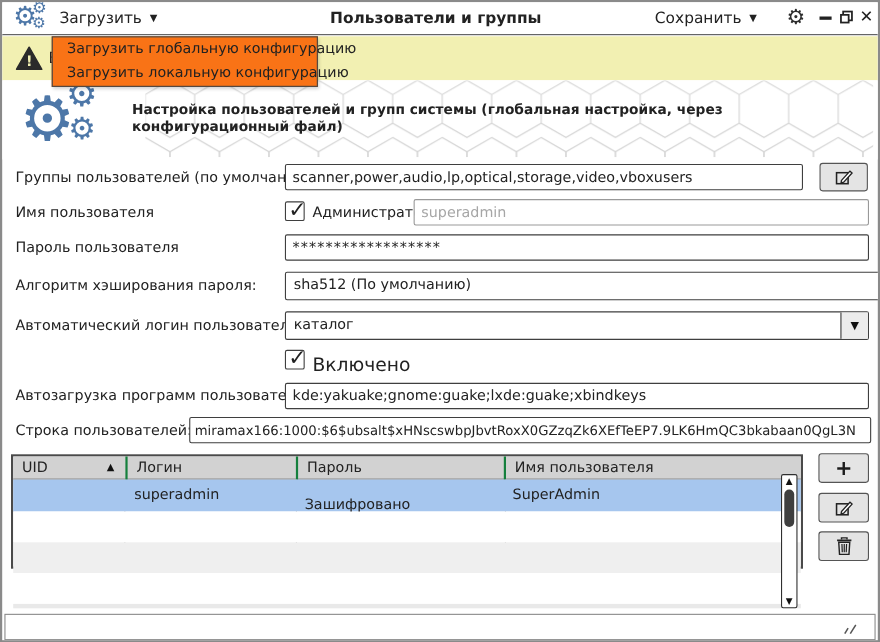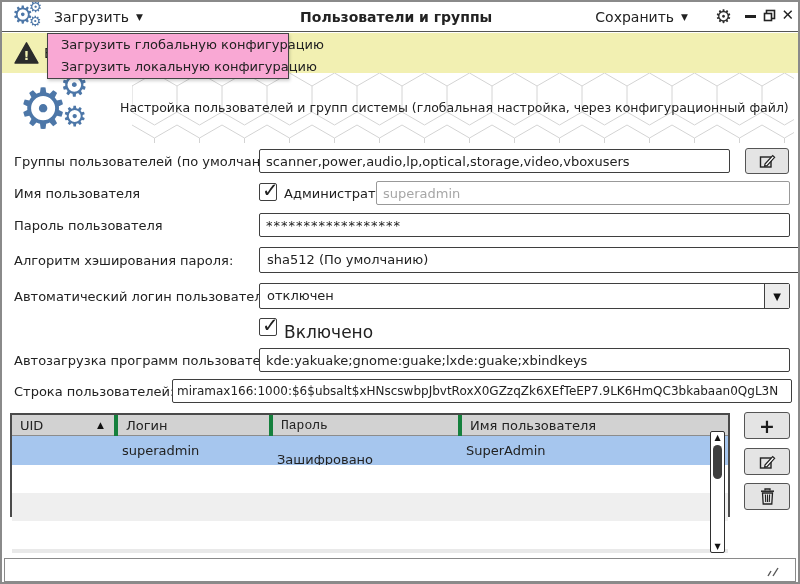--- a/index.html
+++ b/index.html
@@ -22,38 +22,38 @@
   .tb-save{ right:110px; }
   .tb-caret{ font-size:9px; color:#222; }
   .tb-title{ position:absolute; left:50%; transform:translateX(-52%); top:0; height:29px;
              display:flex; align-items:center; font-size:14px; font-weight:bold; }
   .tb-gear{ position:absolute; right:66px; top:2px; font-size:19px; line-height:25px; color:#2e2e2e; }
   .wc-min{ position:absolute; right:42px; top:13px; width:11px; height:3px; background:#222; }
   .wc-max{ position:absolute; right:22px; top:7px; }
   .wc-close{ position:absolute; right:4px; top:4px; font-size:15px; font-weight:bold; color:#222; }
 
   
-  .menu{ position:absolute; left:45px; top:31px; width:242px; height:46px; background:#f9a8d4;
+  .menu{ position:absolute; left:45px; top:31px; width:242px; height:46px; background:#f97316;
          border:1px solid #444; z-index:60; box-shadow:1px 2px 3px rgba(0,0,0,.18); }
   .menu-item{ height:22px; line-height:22px; padding-left:13px; font-size:13px; white-space:nowrap; }
 
   
   .warnbar{ position:absolute; left:0; top:31px; width:100%; height:40px; background:#f2f0b2; }
   .warn-icon{ position:absolute; left:12px; top:9px; }
   .warn-text{ position:absolute; left:42px; top:12px; font-size:14px; color:#222; }
 
   
   .headerband{ position:absolute; left:0; top:71px; width:100%; height:72px; background:#fff; }
   .hexbg{ position:absolute; left:130px; top:0; opacity:.85; }
   .bigicon{ position:absolute; left:16px; top:2px; width:100px; height:68px; color:#4d77a8; }
   .bigicon .g1{ position:absolute; left:0; top:6px; font-size:56px; line-height:56px;}
   .bigicon .g2{ position:absolute; left:42px; top:-6px; font-size:32px; line-height:32px;}
   .bigicon .g3{ position:absolute; left:44px; top:28px; font-size:28px; line-height:28px;}
   .head-title{ position:absolute; left:118px; top:0; width:672px; height:68px; display:flex;
-               align-items:center; font-size:12.5px; font-weight:normal; z-index:2; }
+               align-items:center; font-size:12.5px; font-weight:bold; z-index:2; }
 
   
   .flabel{ position:absolute; left:12px; font-size:13px; white-space:nowrap; }
   .finput{ position:absolute; height:24px; border:1.5px solid #3f3f3f; border-radius:2px;
            background:#fff; font-family:"DejaVu Sans",sans-serif; font-size:13px; color:#222;
            padding:2px 6px; outline:none; }
   .l-r1{ top:152px; } .i-r1{ left:257px; top:147px; width:471px; }
   .editbtn{ position:absolute; left:743px; top:146px; width:44px; height:26px; background:#e4e4e4;
             border:1.5px solid #555; border-radius:3px; display:flex; align-items:center;
             justify-content:center; }
@@ -79,22 +79,22 @@
   .l-r7{ top:351px; } .i-r7{ left:257px; top:346px; width:531px; }
   .l-r8{ top:382px; } .i-r8{ left:170px; top:377px; width:620px; font-size:12px; padding:4px 4px; }
 
   
   .table{ position:absolute; left:8px; top:411px; width:720px; height:104px;
           border:2px solid #4a4a4a; background:#fff; }
   .thead{ position:absolute; left:0; top:0; width:100%; height:21px; background:#d2d2d2;
           border-bottom:1px solid #8c8c8c; display:flex; }
   .th{ height:21px; display:flex; align-items:center; padding-left:8px; font-size:13px;
        position:relative; }
-  .th + .th{ border-left:4px solid #15803d; }
-  .th-uid{ width:102px; } .th-login{ width:155px; } .th-pass{ width:189px;font-family:Liberation Mono, monospace; } .th-name{ flex:1; }
+  .th + .th{ border-left:2px solid #15803d; }
+  .th-uid{ width:102px; } .th-login{ width:155px; } .th-pass{ width:189px; } .th-name{ flex:1; }
   .sortmark{ position:absolute; right:10px; top:5px; font-size:9px; color:#111; }
   .colsep{ position:absolute; top:21px; bottom:0; width:1px; background:#a8a8a8; }
   .cs1{ left:101px; } .cs2{ left:257px; } .cs3{ left:447px; }
   .trow{ position:absolute; left:0; width:100%; display:flex; }
   .row-sel{ top:21px; height:29px; background:#a6c6ee; }
   .row-e1{ top:50px; height:28px; background:#fff; }
   .row-e2{ top:78px; height:28px; background:#efefef; }
   .row-e3{ top:106px; height:28px; background:#fff; }
   .row-e4{ top:134px; height:4px; background:#e9e9e9; }
   .td{ display:flex; align-items:center; padding-left:8px; font-size:13px; }
@@ -208,21 +208,21 @@
   <input class="finput i-r3" readonly="" value="******************" style="">
 
   <div class="flabel l-r4">Алгоритм хэширования пароля:</div>
   <div class="combo cb-hash">
     <span class="ctext">sha512 (По умолчанию)</span>
     <span class="cbtn">▼</span>
   </div>
 
   <div class="flabel l-r5">Автоматический логин пользователя</div>
   <div class="combo cb-auto">
-    <span class="ctext">отключен</span>
+    <span class="ctext">каталог</span>
     <span class="cbtn">▼</span>
   </div>
 
   <div class="chk chk-home">
     <span class="mark">✓</span>
   </div>
   <div class="lbl-home">Включено</div>
 
   <div class="flabel l-r7">Автозагрузка программ пользователей</div>
   <input class="finput i-r7" readonly="" value="kde:yakuake;gnome:guake;lxde:guake;xbindkeys" style="">

